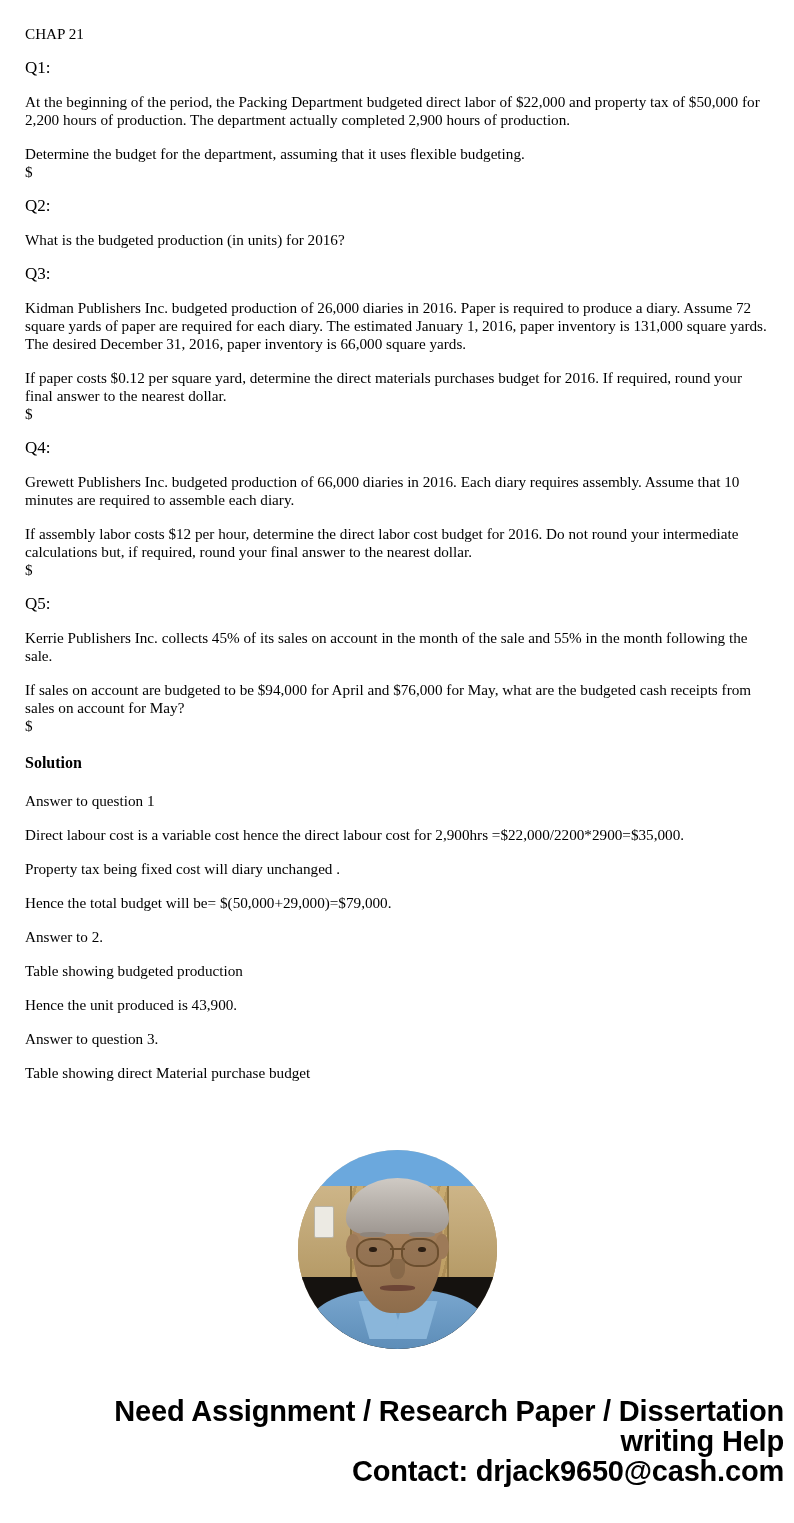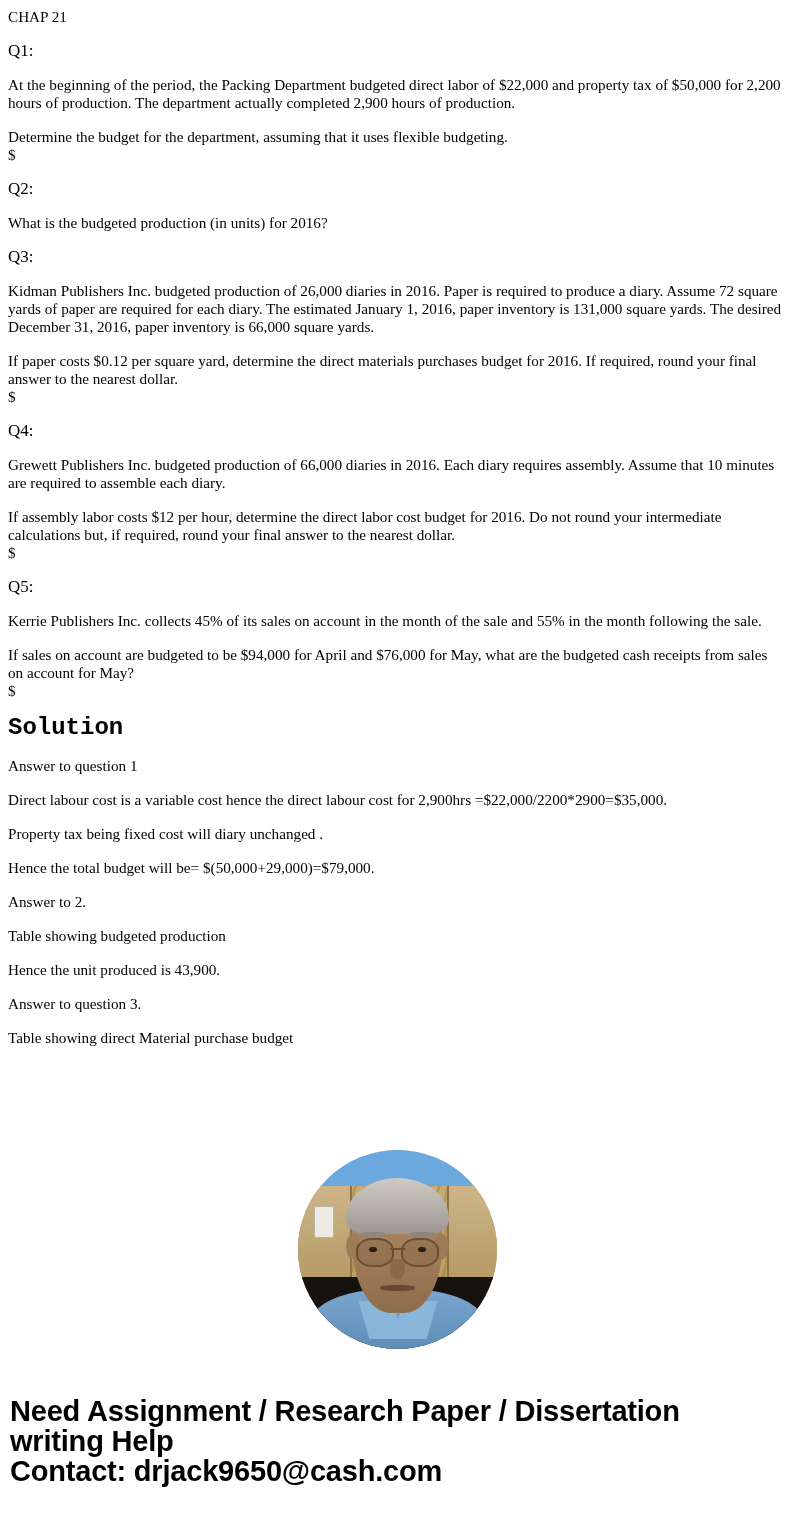--- a/index.html
+++ b/index.html
@@ -17,21 +17,21 @@
   }
 
   
   .doc {
     position: absolute;
     left: 0;
     top: 0;
     width: 794px;
     height: 1130px;
     overflow: hidden;
-    padding: 0;
+    padding: 17px;
     box-sizing: border-box;
   }
   .doc-inner {
     padding: 8px 8px 0 8px;
   }
 
   p.para {
     font-family: "Liberation Serif", "DejaVu Serif", serif;
     font-size: 15.2px;
     line-height: 18px;
@@ -43,22 +43,22 @@
     font-family: "Liberation Serif", "DejaVu Serif", serif;
     font-size: 17px;
     line-height: 18px;
     margin: 0 0 16px 0;
   }
   .answerline {
     display: block;
   }
 
   h2.solution {
-    font-family: Liberation Mono, monospace;
-    font-size: 24px;
+    font-family: Liberation Serif, serif;
+    font-size: 16px;
     font-weight: bold;
     line-height: 23px;
     margin: 0 0 18px 0;
   }
 
   
   .photo-wrap {
     position: absolute;
     left: 0;
     top: 1130px;
@@ -226,21 +226,21 @@
     background: #6d4536;
     border-radius: 40%;
   }
 
   
   .footer {
     position: absolute;
     left: 0;
     top: 1396px;
     width: 794px;
-    text-align: left;
+    text-align: right;
   }
   .footer-line {
     font-family: "Liberation Sans Narrow", "Liberation Sans", "DejaVu Sans", sans-serif;
     font-weight: bold;
     font-size: 29px;
     line-height: 30px;
     letter-spacing: -0.2px;
     color: #000;
     margin: 0;
     padding: 0 10px;

